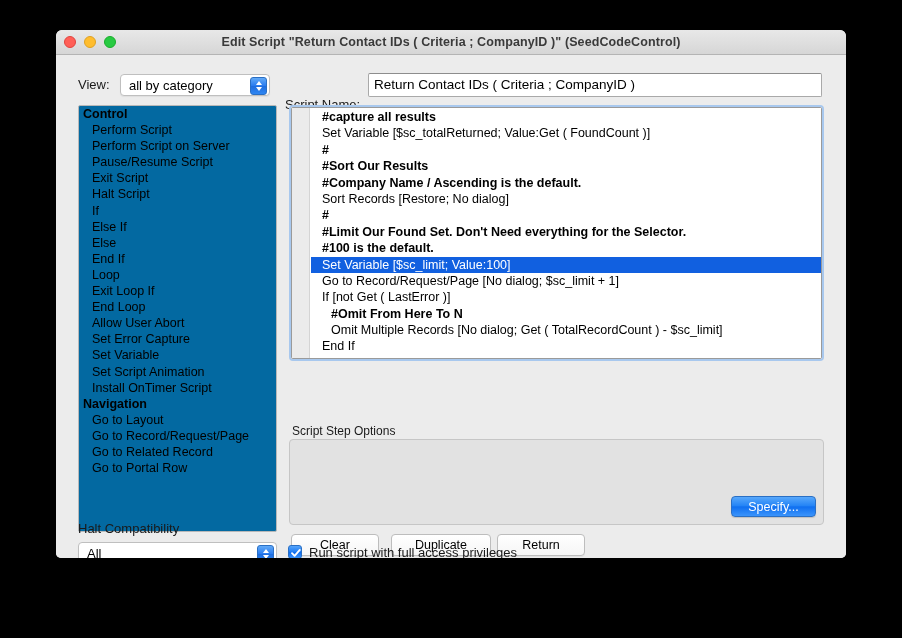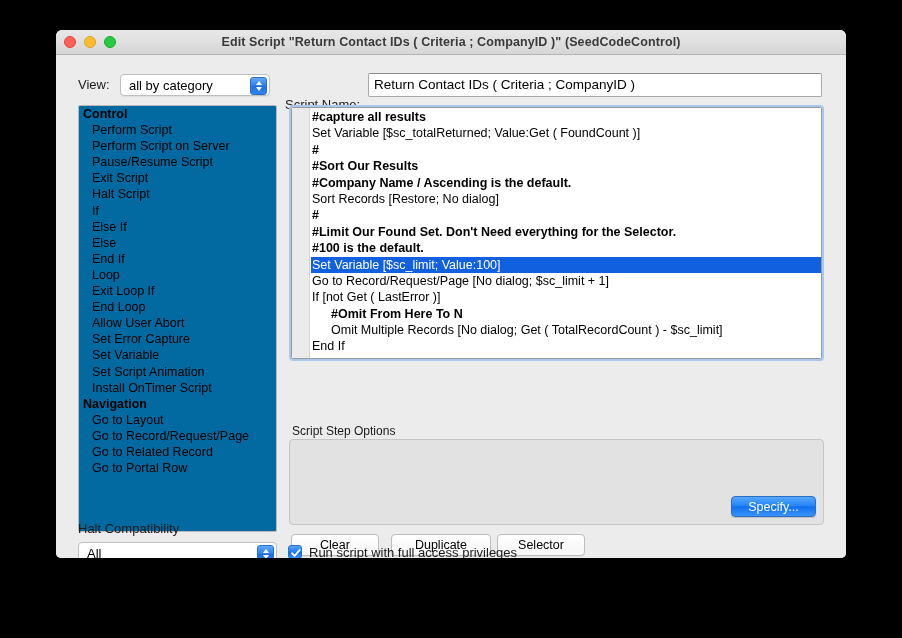--- a/index.html
+++ b/index.html
@@ -151,21 +151,21 @@
   .lines {
     position: absolute;
     left: 19px; top: 1px; right: 0; bottom: 0;
     overflow: hidden;
   }
   .sline {
     font-size: 12.5px;
     line-height: 16.4px;
     height: 16.4px;
     color: #000;
-    padding-left: 1px;
+    padding-left: 11px;
     white-space: nowrap;
     overflow: hidden;
   }
   .sline.comment { font-weight: bold; }
   .sline.ind1 { padding-left: 20px; }
   .sline.sel {
     background: #1160e0;
     color: #ffffff;
   }
 
@@ -319,21 +319,21 @@
       </div>
     </div>
 
     <div class="sso-label">Script Step Options</div>
     <div class="sso-box">
       <div class="specify-btn">Specify...</div>
     </div>
 
     <div class="btn" id="btn-clear">Clear</div>
     <div class="btn" id="btn-duplicate">Duplicate</div>
-    <div class="btn" id="btn-disable">Selector</div>
+    <div class="btn" id="btn-disable">Return</div>
 
     <div class="compat-label">Halt Compatibility</div>
     <div class="popup" id="compat-popup">
       <div class="ptext">All</div>
       <div class="stepper"></div>
     </div>
 
     <div class="cbrow">
       <div class="checkbox">
         <svg width="12" height="12" viewBox="0 0 12 12">

